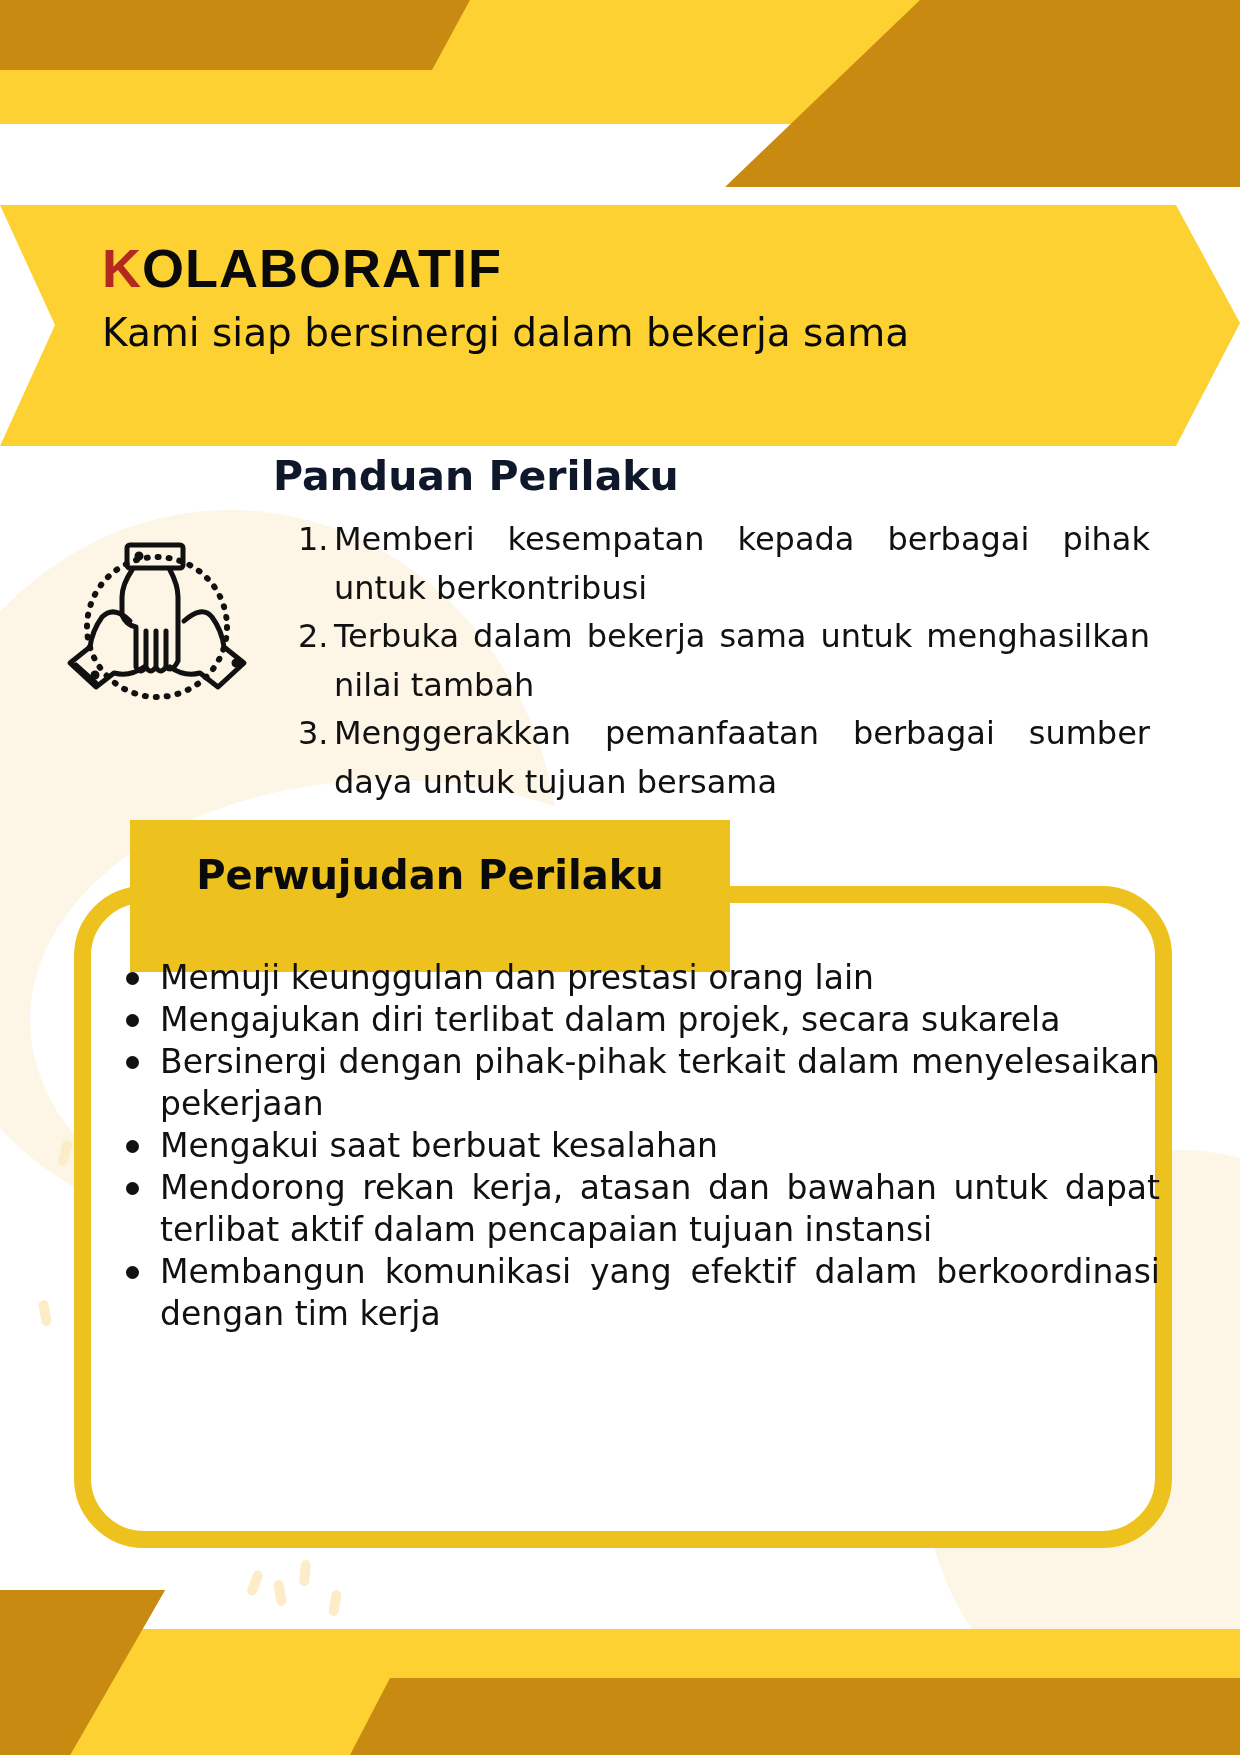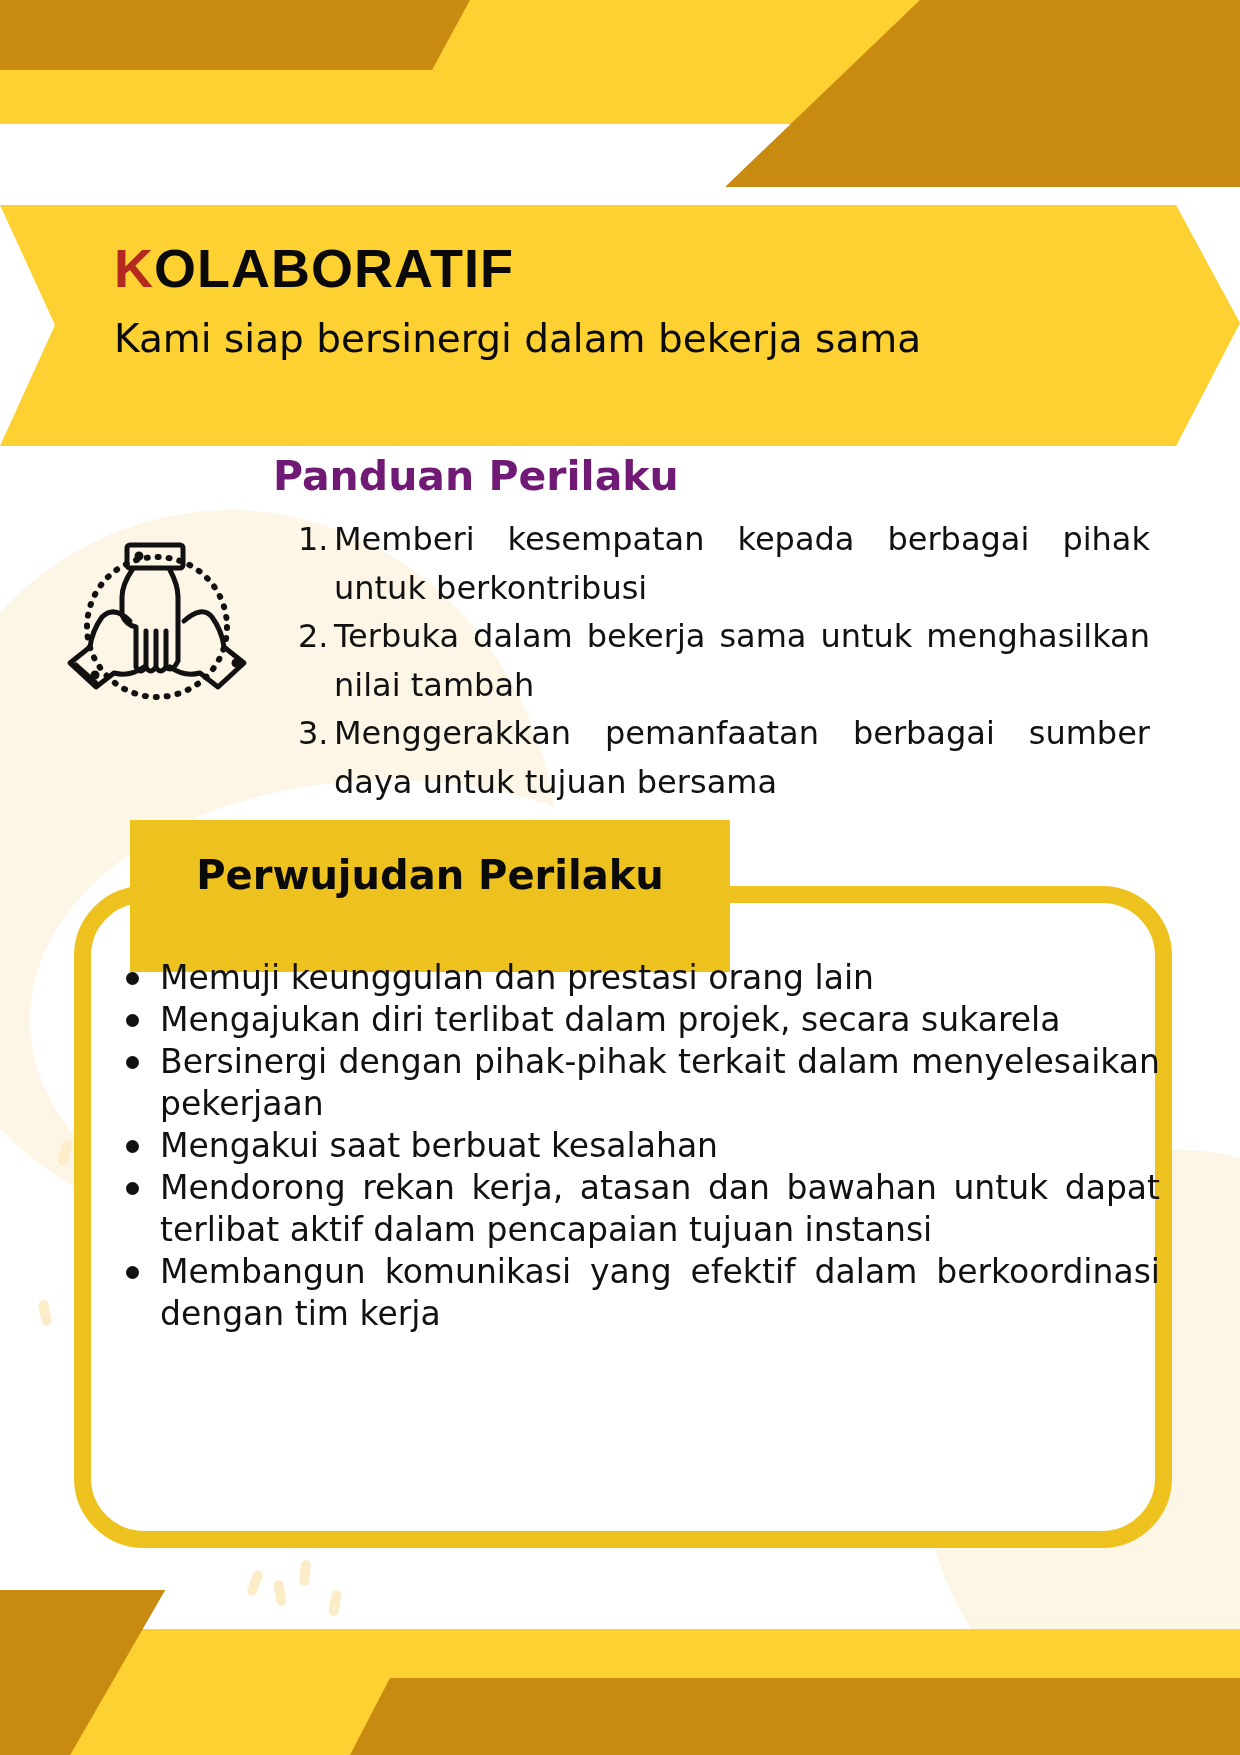--- a/index.html
+++ b/index.html
@@ -3,33 +3,33 @@
   <meta charset="utf-8">
   <style>
     html, body { margin: 0; padding: 0; }
     body {
       width: 1240px; height: 1755px; position: relative; overflow: hidden;
       background: #ffffff;
       font-family: "DejaVu Sans", sans-serif;
       color: #111;
     }
     .layer { position: absolute; left: 0; top: 0; width: 1240px; height: 1755px; pointer-events: none; }
-    .chevron-text { position: absolute; left: 114px; top: 238px; }
+    .chevron-text { position: absolute; left: 102px; top: 238px; }
     .title {
       font-family: "Liberation Sans", sans-serif; font-weight: 700;
       font-size: 54px; letter-spacing: 1px; margin: 0; line-height: 60px; color: #0a0a0a;
     }
     .title .first { color: #b3281f; }
     .subtitle {
-      font-family: "DejaVu Sans", sans-serif; font-size: 39px; margin: 16px 0 0 0; line-height: 50px; color: #0a0a0a;
+      font-family: "DejaVu Sans", sans-serif; font-size: 39px; margin: 10px 0 0 0; line-height: 50px; color: #0a0a0a;
     }
     .icon-wrap { position: absolute; left: 62px; top: 535px; width: 190px; height: 180px; }
     .guide-title {
       position: absolute; left: 273px; top: 452px;
-      font-family: "DejaVu Sans", sans-serif; font-weight: 700; font-size: 41px; margin: 0; color: #701a75;
+      font-family: "DejaVu Sans", sans-serif; font-weight: 700; font-size: 41px; margin: 0; color: #0f172a;
     }
     .guide-list {
       position: absolute; left: 298px; top: 515px; width: 852px;
       margin: 0; padding: 0; list-style: none;
       font-family: "DejaVu Sans", sans-serif; font-size: 32px; line-height: 48.5px;
     }
     .guide-list li { position: relative; padding-left: 36px; text-align: justify; text-align-last: left; }
     .guide-list li .num { position: absolute; left: 0; top: 0; }
     .box {
       position: absolute; left: 74px; top: 886px; width: 1098px; height: 662px;

